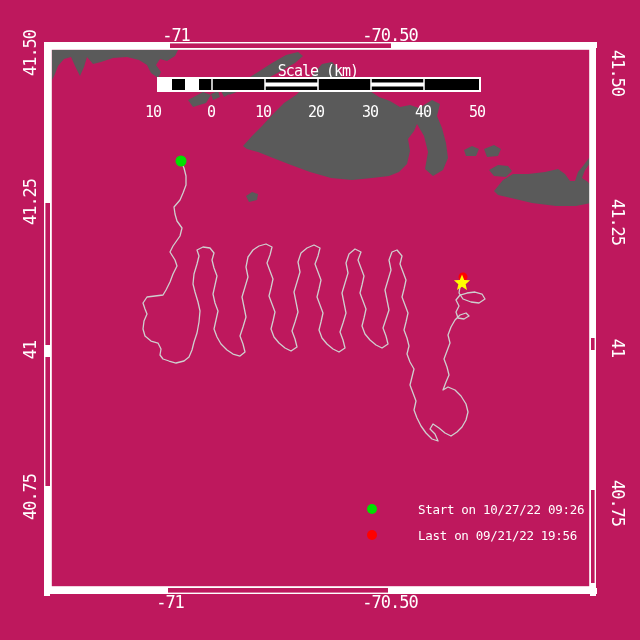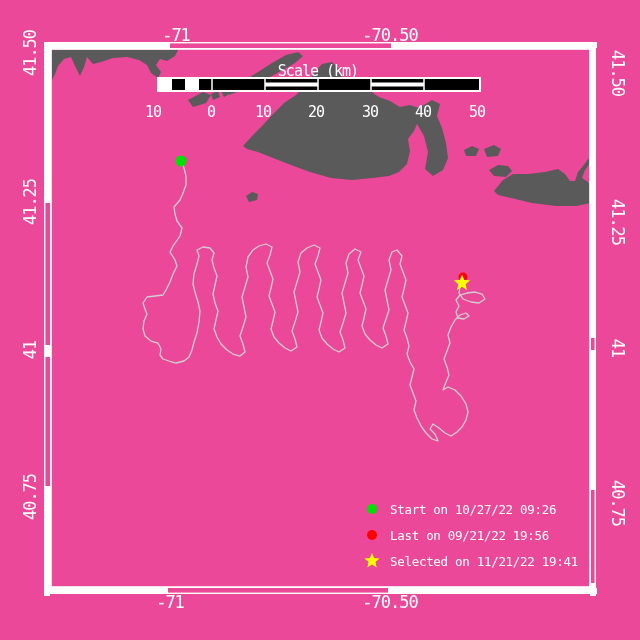--- a/index.html
+++ b/index.html
@@ -1,26 +1,26 @@
 <!DOCTYPE html>
 <html><head>
 <meta charset="utf-8">
 <style>
   html,body{margin:0;padding:0;background:#000;}
-  #stage{position:relative;width:640px;height:640px;background:#ec4899;overflow:hidden;
+  #stage{position:relative;width:640px;height:640px;background:#be185d;overflow:hidden;
          font-family:"DejaVu Sans Mono", monospace;}
   #plot{position:absolute;left:0;top:0;}
   svg text{fill:#ffffff;}
   .axis-lbl{font-size:17px;letter-spacing:-1px;}
   .scale-lbl{font-size:15px;letter-spacing:-1px;}
   .scale-title{font-size:15px;letter-spacing:-1px;}
   #legend{position:absolute;left:362px;top:496px;}
   .legend-row{display:flex;align-items:center;height:26px;white-space:nowrap;}
   .legend-marker{width:20px;height:18px;flex:0 0 20px;margin-right:8px;}
-  .legend-label{color:#fff;font-size:12.5px;letter-spacing:-0.3px;}
+  .legend-label{color:#fff;font-size:12.5px;letter-spacing:-0.3px;margin-left:28px;}
 </style>
 </head>
 <body>
 
 <div id="stage">
   <svg id="plot" width="640" height="640" viewBox="0 0 640 640">
     <g id="g-land">
         <polygon points="52,50 178,50 175,56 167,61 160,59 156,65 161,72 158,78 151,73 147,65 139,60 127,57 113,58 101,62 93,64 87,57 84,67 80,76 75,66 71,57 64,59 58,66 55,74 52,80" fill="#5a5a5a"></polygon>
         <polygon points="298,52 303,56 295,63 283,70 270,77 258,83 247,88 237,92 229,95 233,88 245,80 258,72 272,63 286,55" fill="#5a5a5a"></polygon>
         <polygon points="221,91 229,86 233,92 224,97" fill="#5a5a5a"></polygon>
@@ -101,20 +101,14 @@
         <circle cx="10" cy="9" r="5" id="lg-start" fill="#00e000"></circle>
       </svg>
       <span class="legend-label">Start on 10/27/22 09:26</span>
     </div>
     <div class="legend-row">
       <svg class="legend-marker" viewBox="0 0 20 18">
         <circle cx="10" cy="9" r="5" id="lg-last" fill="#ff0000"></circle>
       </svg>
       <span class="legend-label">Last on 09/21/22 19:56</span>
     </div>
-    <div class="legend-row">
-      <svg class="legend-marker" viewBox="0 0 20 18">
-        <polygon id="lg-star" points="10,1 12.116026908252904,6.087538820250189 17.60845213036123,6.52786404500042 13.423803458662553,10.112461179749811 14.702282018339785,15.47213595499958 10,12.6 5.297717981660216,15.47213595499958 6.576196541337447,10.112461179749811 2.3915478696387718,6.527864045000419 7.883973091747096,6.08753882025019" fill="#ffff00"></polygon>
-      </svg>
-      <span class="legend-label">Selected on 11/21/22 19:41</span>
-    </div>
   </div>
 </div>
 
 </body></html>

